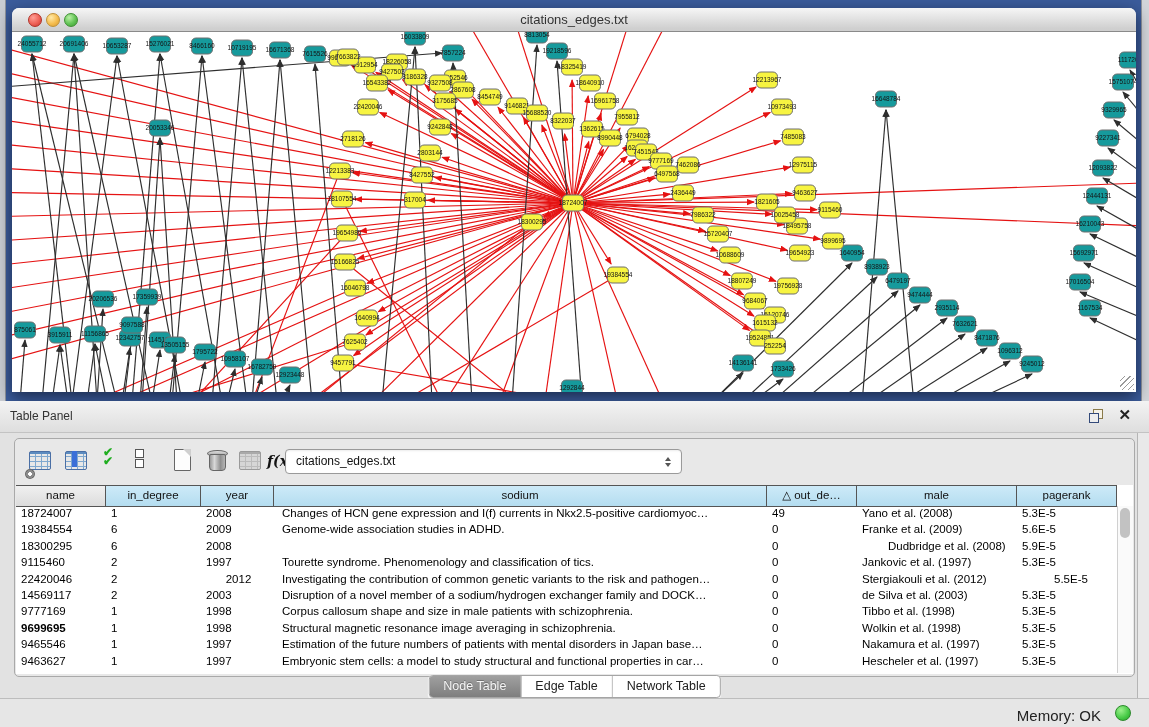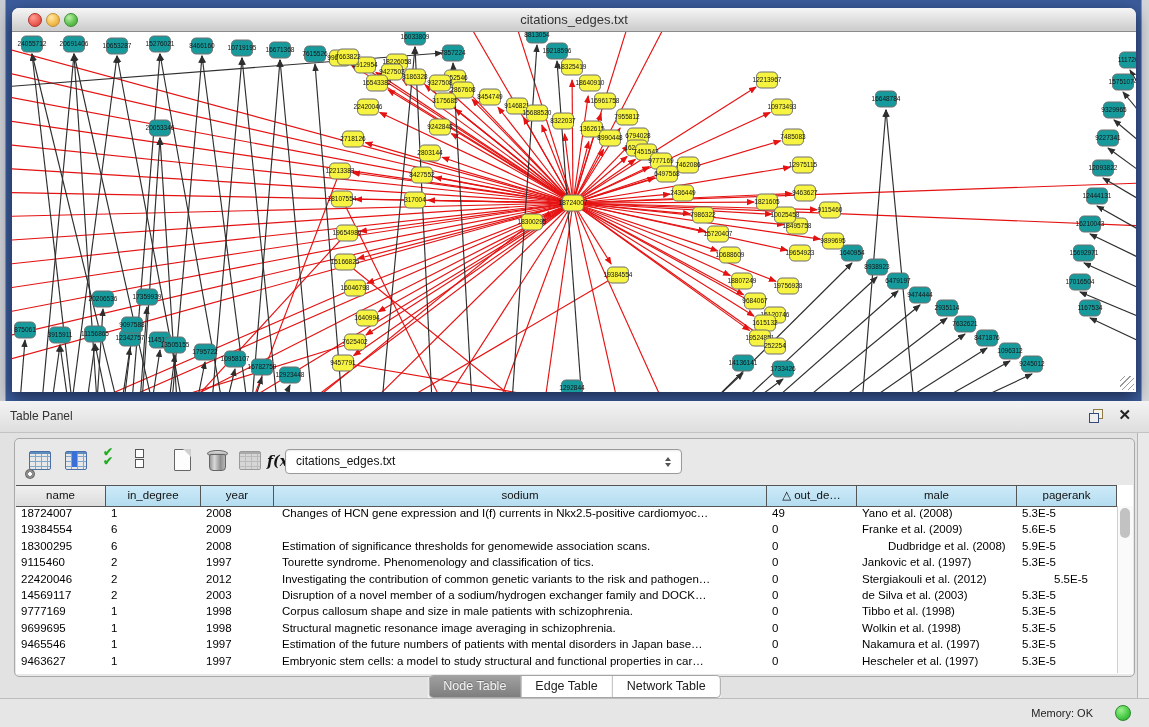--- a/index.html
+++ b/index.html
@@ -75,21 +75,21 @@
   .vthumb{position:absolute;left:2px;top:2px;width:10px;height:30px;border-radius:5px;background:#c2c2c2;}
   
   .seg{position:absolute;left:50%;top:274px;transform:translateX(-50%);height:21px;display:flex;
     border:1px solid #a5a5a5;border-radius:4px;overflow:hidden;background:#fff;
     box-shadow:0 1px 1px rgba(255,255,255,.8);}
   .seg div{padding:0 14px;line-height:20px;font-size:12.5px;color:#222;border-right:1px solid #bbb;cursor:pointer;}
   .seg div:last-child{border-right:none;}
   .seg div.sel{background:linear-gradient(#a0a0a0,#7e7e7e);color:#f4f4f4;text-shadow:0 -1px 0 rgba(0,0,0,.25);}
   
   .statusbar{position:absolute;left:0;top:297px;width:100%;height:29px;background:#e6e6e6;border-top:1px solid #bdbdbd;}
-  .mem{position:absolute;right:56px;top:8px;font-size:11px;color:#222;}
+  .mem{position:absolute;right:48px;top:8px;font-size:15px;color:#222;}
   .memdot{position:absolute;right:18px;top:6px;width:14px;height:14px;border-radius:50%;
     background:radial-gradient(circle at 35% 30%,#9cf08c,#44c944 60%,#2a9a2a);border:1px solid #2a8a2a;}
 </style>
 </head>
 <body>
 
 <div class="desktop">
   <div class="strip-left"></div>
   <div class="strip-right"></div>
 
@@ -807,46 +807,46 @@
             <div class="td" style="left: 190px; width: 65px;">2008</div>
             <div class="td" style="left: 266px; width: 485px;">Changes of HCN gene expression and I(f) currents in Nkx2.5-positive cardiomyoc…</div>
             <div class="td" style="left: 756px; width: 82px;">49</div>
             <div class="td" style="left: 846px; width: 152px;">Yano et al. (2008)</div>
             <div class="td" style="left: 1006px; width: 92px;">5.3E-5</div>
           </div>
           <div class="trow">
             <div class="td" style="left: 5px; width: 82px;">19384554</div>
             <div class="td" style="left: 95px; width: 87px;">6</div>
             <div class="td" style="left: 190px; width: 65px;">2009</div>
+            <div class="td" style="left: 266px; width: 485px;">Genome-wide association studies in ADHD.</div>
             <div class="td" style="left: 756px; width: 82px;">0</div>
             <div class="td" style="left: 846px; width: 152px;">Franke et al. (2009)</div>
             <div class="td" style="left: 1006px; width: 92px;">5.6E-5</div>
           </div>
           <div class="trow">
             <div class="td" style="left: 5px; width: 82px;">18300295</div>
             <div class="td" style="left: 95px; width: 87px;">6</div>
             <div class="td" style="left: 190px; width: 65px;">2008</div>
-            <div class="td" style="left: 266px; width: 485px;">Estimation of significance thresholds for genomewide association scans.</div>
             <div class="td" style="left: 756px; width: 82px;">0</div>
             <div class="td" style="left: 872px; width: 152px;">Dudbridge et al. (2008)</div>
             <div class="td" style="left: 1006px; width: 92px;">5.9E-5</div>
           </div>
           <div class="trow">
             <div class="td" style="left: 5px; width: 82px;">9115460</div>
             <div class="td" style="left: 95px; width: 87px;">2</div>
             <div class="td" style="left: 190px; width: 65px;">1997</div>
             <div class="td" style="left: 266px; width: 485px;">Tourette syndrome. Phenomenology and classification of tics.</div>
             <div class="td" style="left: 756px; width: 82px;">0</div>
             <div class="td" style="left: 846px; width: 152px;">Jankovic et al. (1997)</div>
             <div class="td" style="left: 1006px; width: 92px;">5.3E-5</div>
           </div>
           <div class="trow">
             <div class="td" style="left: 5px; width: 82px;">22420046</div>
             <div class="td" style="left: 95px; width: 87px;">2</div>
-            <div class="td" style="left: 190px; width: 65px;">2012</div>
+            <div class="td" style="left: 190px; width: 65px; text-align: center;">2012</div>
             <div class="td" style="left: 266px; width: 485px;">Investigating the contribution of common genetic variants to the risk and pathogen…</div>
             <div class="td" style="left: 756px; width: 82px;">0</div>
             <div class="td" style="left: 846px; width: 152px;">Stergiakouli et al. (2012)</div>
             <div class="td" style="left: 1006px; width: 92px; padding-left: 32px;">5.5E-5</div>
           </div>
           <div class="trow">
             <div class="td" style="left: 5px; width: 82px;">14569117</div>
             <div class="td" style="left: 95px; width: 87px;">2</div>
             <div class="td" style="left: 190px; width: 65px;">2003</div>
             <div class="td" style="left: 266px; width: 485px;">Disruption of a novel member of a sodium/hydrogen exchanger family and DOCK…</div>
@@ -857,21 +857,21 @@
           <div class="trow">
             <div class="td" style="left: 5px; width: 82px;">9777169</div>
             <div class="td" style="left: 95px; width: 87px;">1</div>
             <div class="td" style="left: 190px; width: 65px;">1998</div>
             <div class="td" style="left: 266px; width: 485px;">Corpus callosum shape and size in male patients with schizophrenia.</div>
             <div class="td" style="left: 756px; width: 82px;">0</div>
             <div class="td" style="left: 846px; width: 152px;">Tibbo et al. (1998)</div>
             <div class="td" style="left: 1006px; width: 92px;">5.3E-5</div>
           </div>
           <div class="trow">
-            <div class="td" style="left: 5px; width: 82px;">9699695</div>
+            <div class="td" style="left: 5px; width: 82px; font-weight: bold;">9699695</div>
             <div class="td" style="left: 95px; width: 87px;">1</div>
             <div class="td" style="left: 190px; width: 65px;">1998</div>
             <div class="td" style="left: 266px; width: 485px;">Structural magnetic resonance image averaging in schizophrenia.</div>
             <div class="td" style="left: 756px; width: 82px;">0</div>
             <div class="td" style="left: 846px; width: 152px;">Wolkin et al. (1998)</div>
             <div class="td" style="left: 1006px; width: 92px;">5.3E-5</div>
           </div>
           <div class="trow">
             <div class="td" style="left: 5px; width: 82px;">9465546</div>
             <div class="td" style="left: 95px; width: 87px;">1</div>

